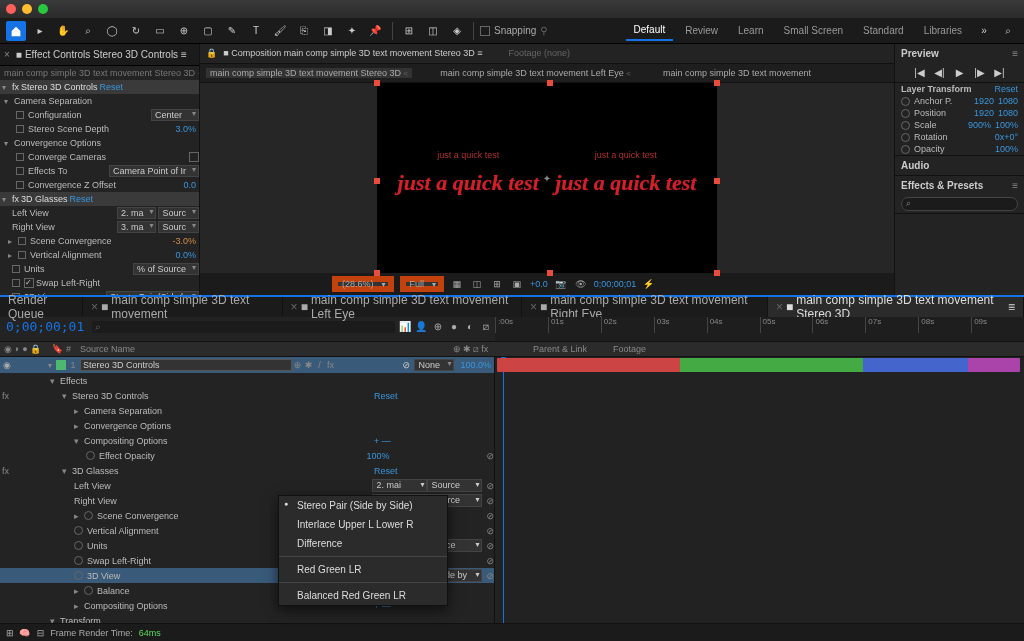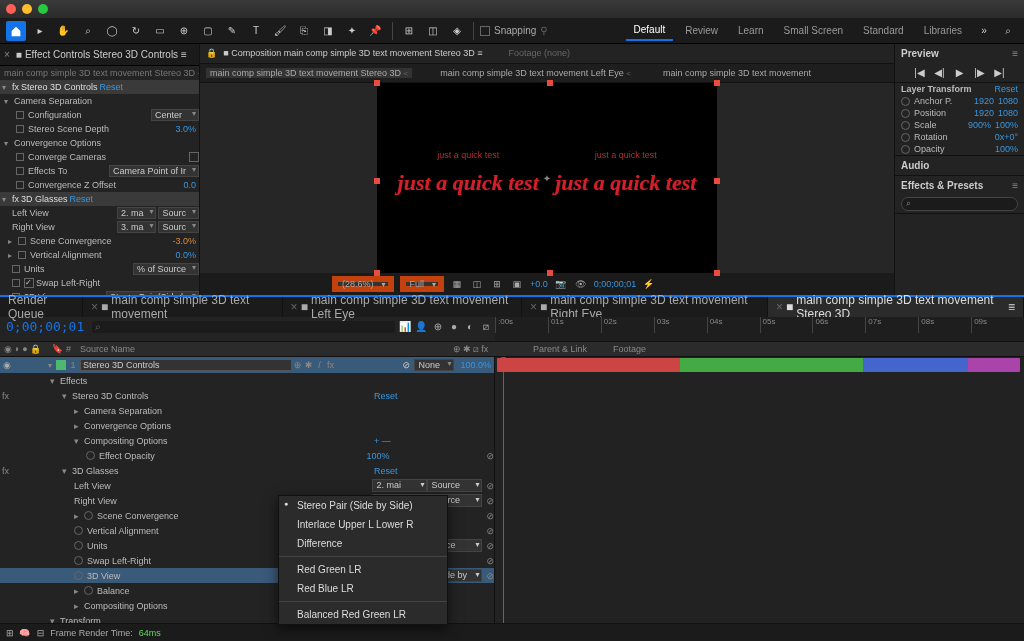--- a/index.html
+++ b/index.html
@@ -550,17 +550,16 @@
     <span class="ft-val">64ms</span>
   </div>
 </div>
 
 <div class="dropdown-menu">
   <div class="dd-item checked">Stereo Pair (Side by Side)</div>
   <div class="dd-item">Interlace Upper L Lower R</div>
   <div class="dd-item">Difference</div>
   <div class="dd-sep"></div>
   <div class="dd-item">Red Green LR</div>
-  <div class="dd-item">Red Blue LR</div>
   <div class="dd-sep"></div>
   <div class="dd-item">Balanced Red Green LR</div>
 
 </div>
 
 </body></html>

